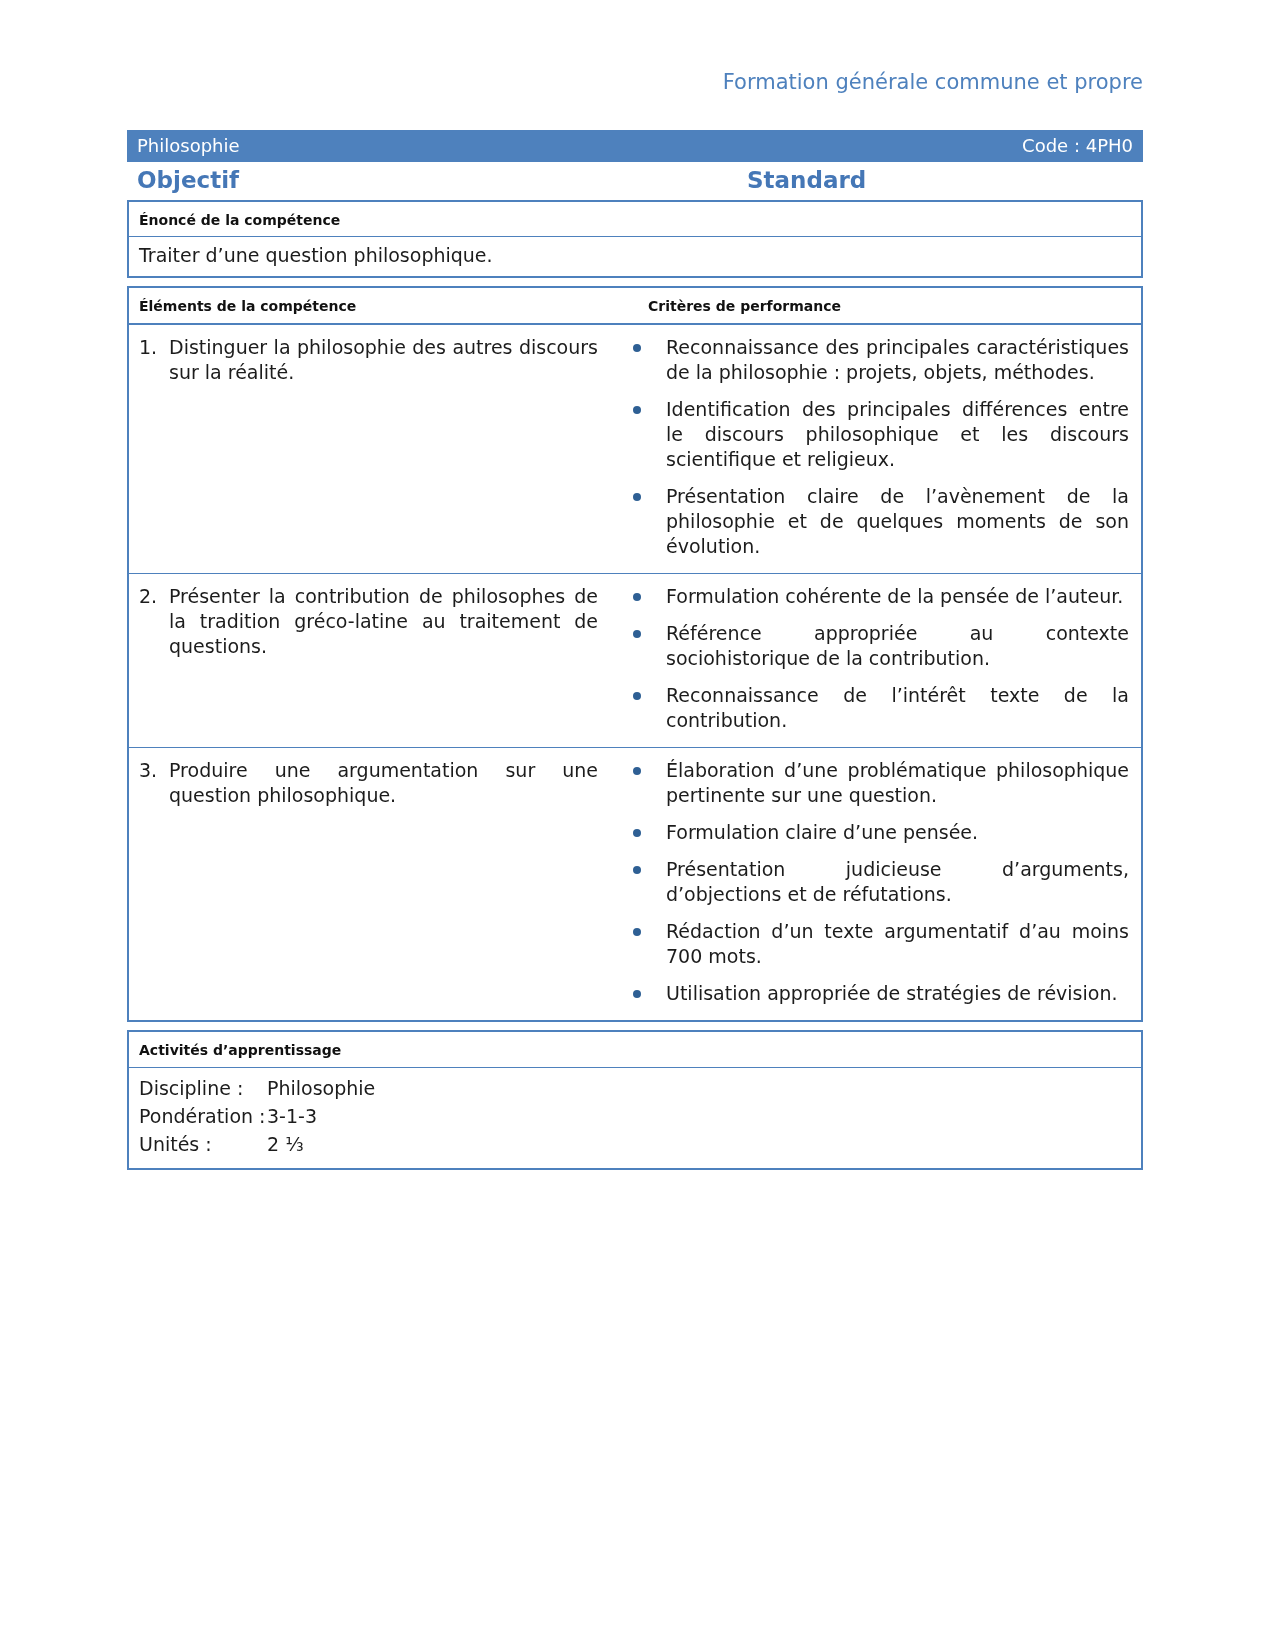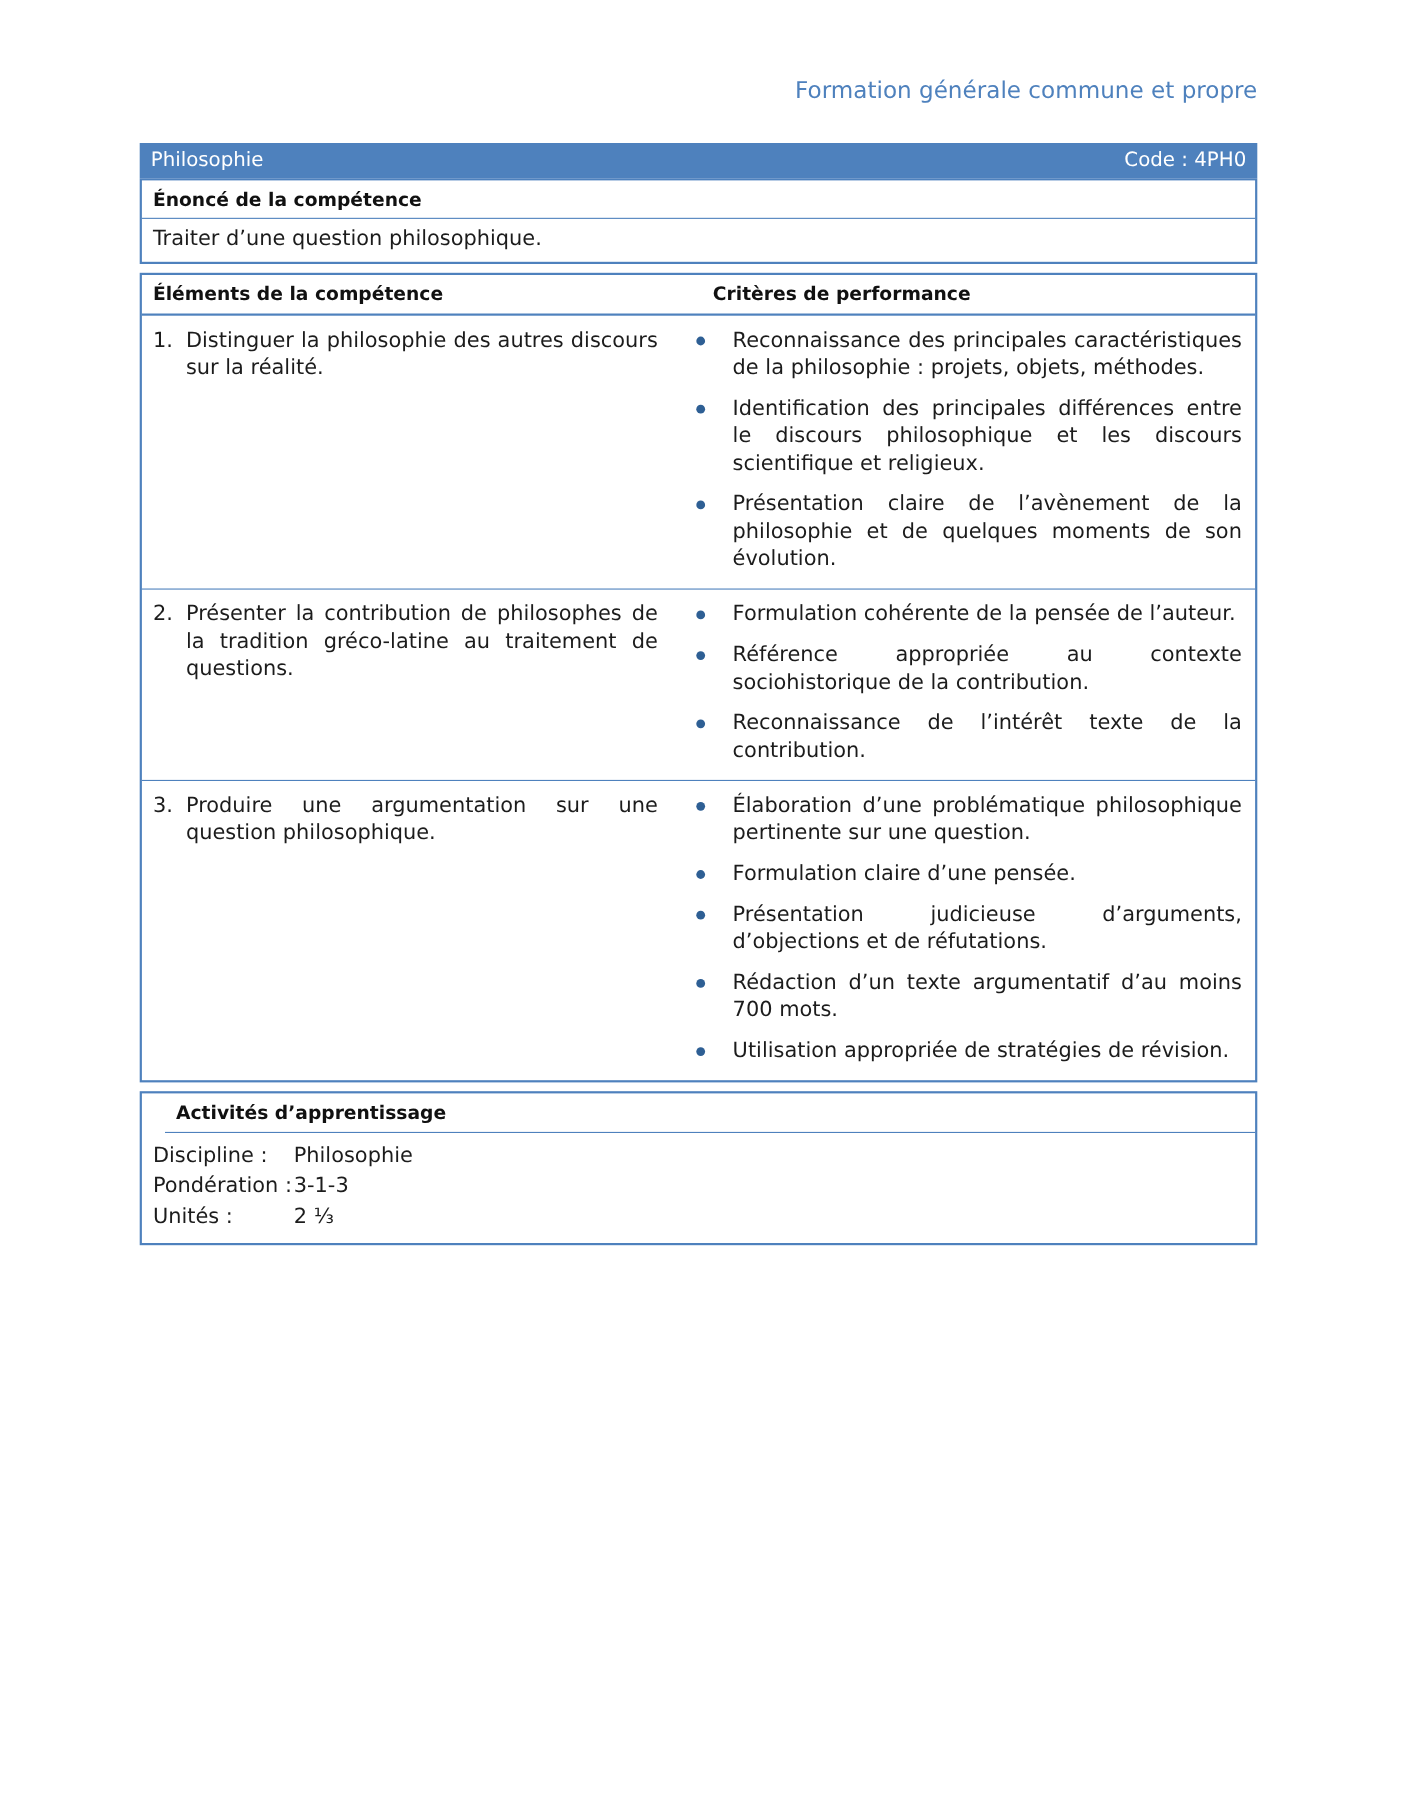--- a/index.html
+++ b/index.html
@@ -54,21 +54,21 @@
   .obj-std-row .obj { margin-left: 10px; }
   .obj-std-row .std { margin-left: 508px; }
   .box {
     border: 2px solid #4E81BD;
     box-sizing: border-box;
     background: #ffffff;
   }
   .box + .box { margin-top: 8px; }
   .box-header {
     font-weight: bold;
-    font-size: 17px;
+    font-size: 14px;
     line-height: 24px;
     color: #111111;
   }
   .enonce-box .box-header {
     padding: 6px 10px 4px 10px;
     border-bottom: 1px solid #4E81BD;
   }
   .enonce-box .box-body {
     padding: 6px 10px 9px 10px;
     font-size: 19px;
@@ -133,21 +133,20 @@
   }
   .bullet-text {
     flex: 1;
     font-size: 19px;
     line-height: 25px;
     text-align: justify;
   }
   .activ-box .box-header {
     padding: 6px 10px 5px 10px;
     border-bottom: 1px solid #4E81BD;
-    margin-left: 21px;
   }
   .activ-body {
     padding: 6px 10px 10px 10px;
   }
   .activ-row {
     display: flex;
     font-size: 19px;
     line-height: 28px;
   }
   .activ-label {
@@ -170,20 +169,24 @@
 <div class="page">
   <div class="content">
 
     <div class="doc-header">Formation générale commune et propre</div>
 
     <div class="title-bar">
       <span>Philosophie</span>
       <span>Code : 4PH0</span>
     </div>
 
+    <div class="obj-std-row">
+      <span class="obj">Objectif</span>
+      <span class="std">Standard</span>
+    </div>
 
     <div class="box enonce-box">
       <div class="box-header">Énoncé de la compétence</div>
       <div class="box-body">Traiter d’une question philosophique.</div>
     </div>
 
     <div class="box comp-box">
       <div class="comp-header-row">
         <div class="hcell-left box-header">Éléments de la compétence</div>
         <div class="hcell-right box-header">Critères de performance</div>

